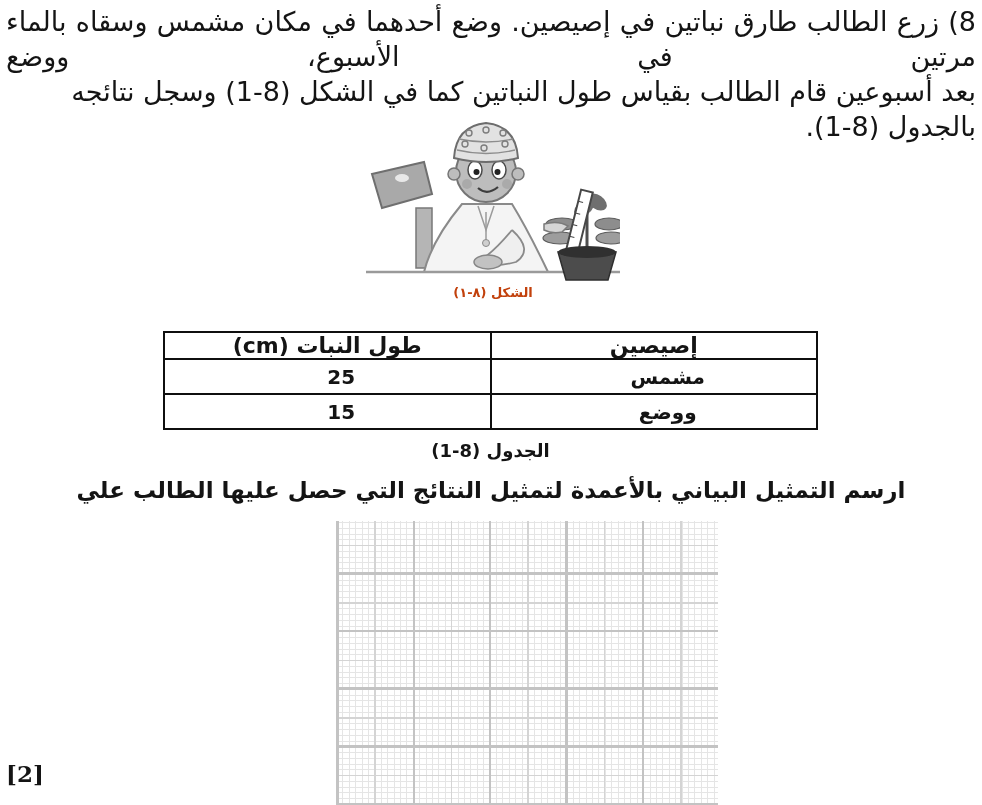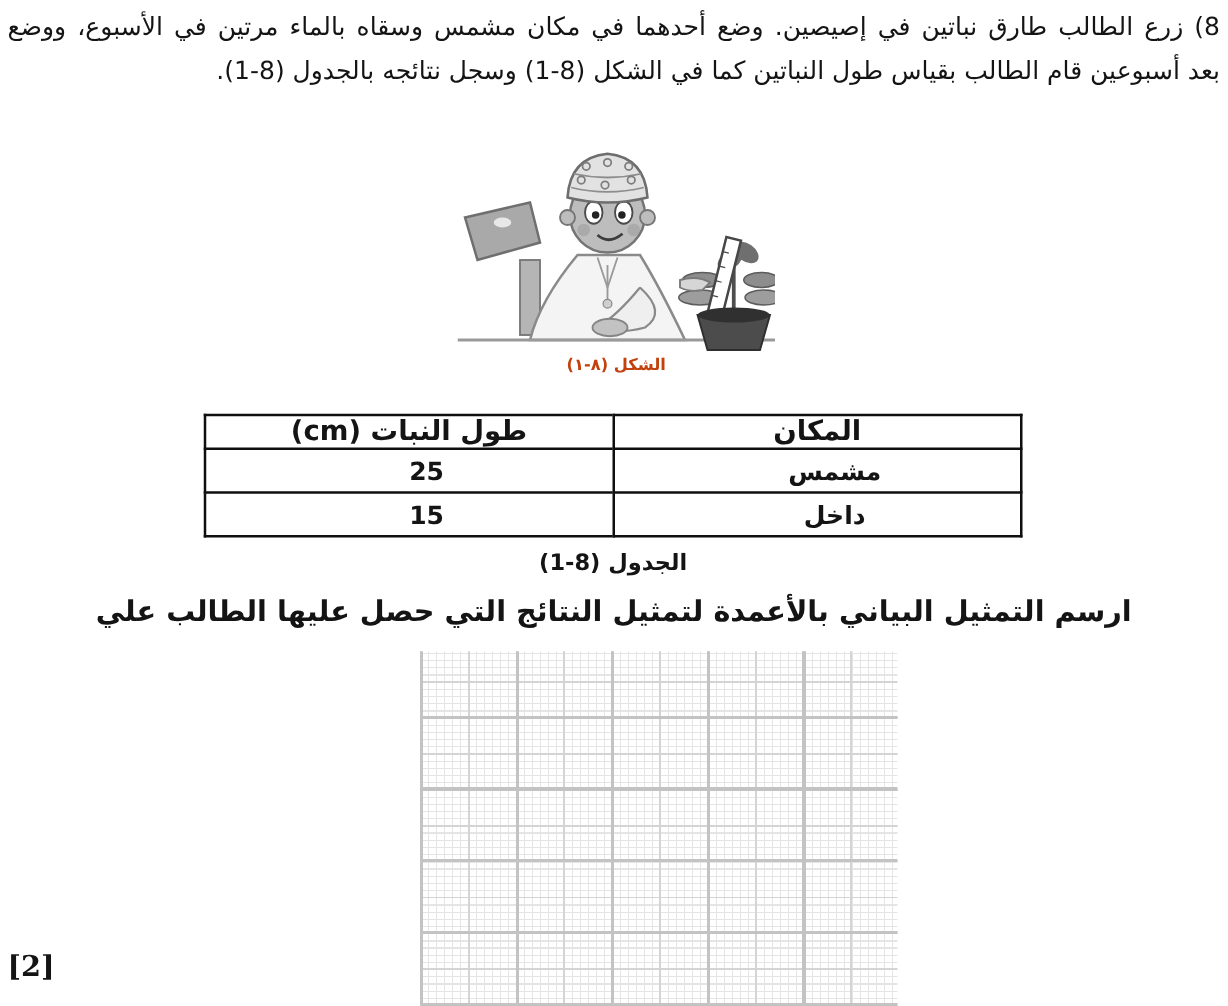--- a/index.html
+++ b/index.html
@@ -1,21 +1,21 @@
 <!DOCTYPE html>
 <html lang="ar"><head>
 <meta charset="utf-8">
 <style>
   * { margin:0; padding:0; box-sizing:border-box; }
   html,body { width:982px; height:805px; background:#ffffff; overflow:hidden; }
   body { position:relative; font-family:"DejaVu Sans", sans-serif; color:#141414; }
 
   
   .question { position:absolute; top:4px; right:6px; left:6px; direction:rtl;
-              font-size:20px; line-height:35px; }
+              font-size:27px; line-height:35px; }
   .q-line1 { text-align:justify; text-align-last:justify; }
   .q-line2, .q-line3 { text-align:right; }
 
   
   .figure { position:absolute; top:112px; left:366px; width:254px; height:192px; text-align:center; }
   .figure svg { display:block; }
   .figure-caption { direction:rtl; font-size:13px; font-weight:bold; color:#c2410c;
                     margin-top:1px; letter-spacing:1px; }
 
   
@@ -129,31 +129,31 @@
       <path d="M192,140 L250,140 L242,168 L200,168 Z" fill="#4c4c4c" stroke="#2e2e2e" stroke-width="1.5"></path>
       <ellipse cx="221" cy="140" rx="29" ry="6" fill="#303030"></ellipse>
     </g>
   </svg>
   <div class="figure-caption">الشكل (٨-١)</div>
 </div>
 
 <table class="results-table">
   <thead>
     <tr>
-      <th class="col-place">المكان</th>
+      <th class="col-place">إصيصين</th>
       <th class="col-length">طول النبات (cm)</th>
     </tr>
   </thead>
   <tbody>
     <tr>
       <td>مشمس</td>
       <td>25</td>
     </tr>
     <tr>
-      <td>داخل</td>
+      <td>ووضع</td>
       <td>15</td>
     </tr>
   </tbody>
 </table>
 
 <div class="table-caption">الجدول (8-1)</div>
 
 <div class="instruction">ارسم التمثيل البياني بالأعمدة لتمثيل النتائج التي حصل عليها الطالب علي</div>
 
 <div class="graph-paper"></div>

